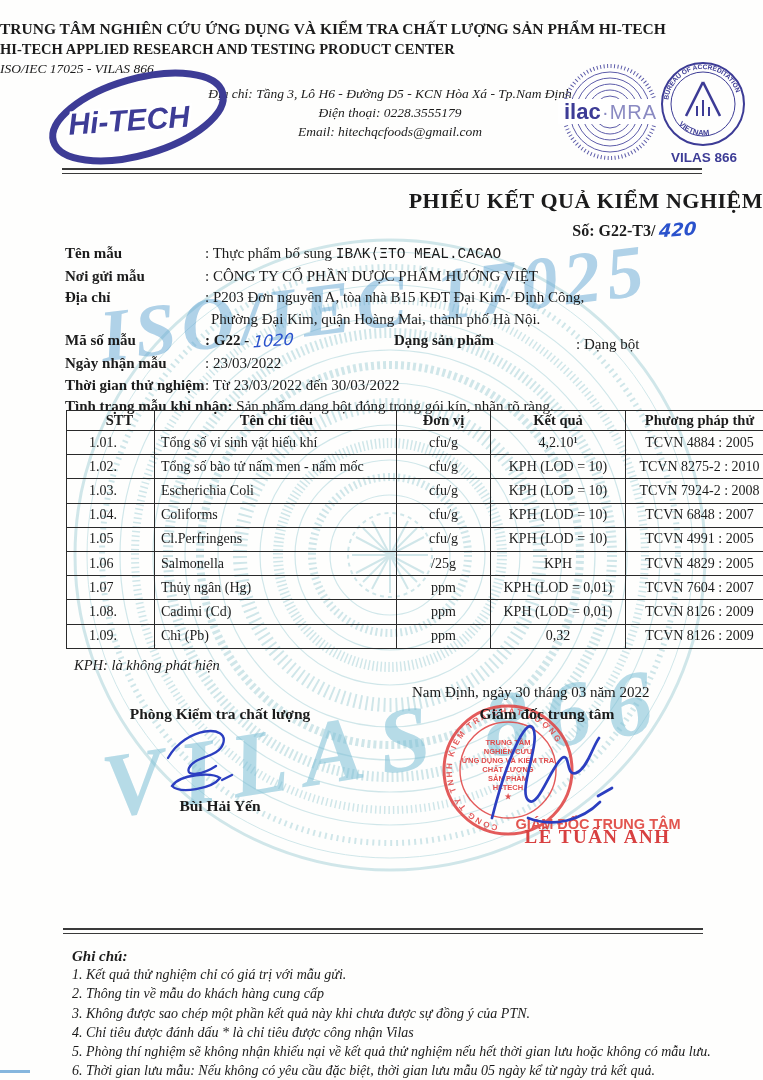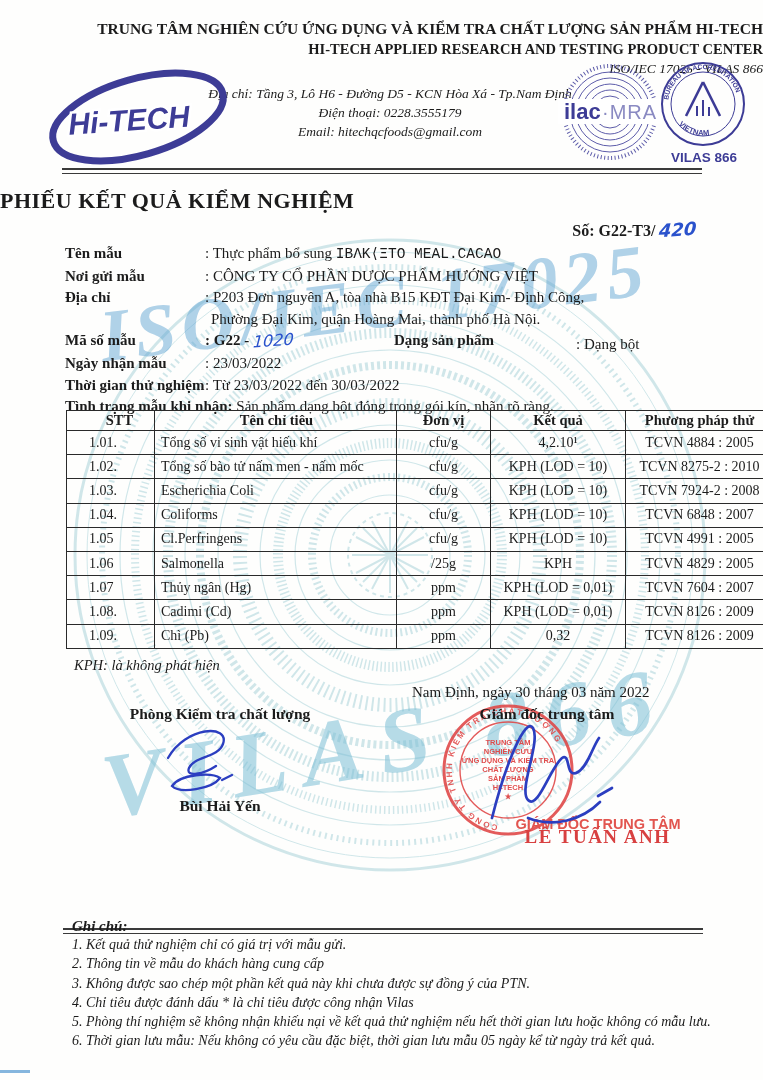--- a/index.html
+++ b/index.html
@@ -7,36 +7,36 @@
         font-family:"Liberation Serif",serif;color:#1b1b1b;}
   
   .wm-drum{position:absolute;left:60px;top:225px;width:660px;height:660px;opacity:.40;z-index:0;}
   .wm-iso{position:absolute;left:95px;top:295px;z-index:0;white-space:nowrap;
           font:bold italic 74px "Liberation Serif",serif;letter-spacing:6px;
           color:rgba(98,166,212,.50);transform:rotate(-7deg);transform-origin:left top;}
   .wm-vilas{position:absolute;left:95px;top:735px;z-index:0;white-space:nowrap;
           font:bold italic 92px "Liberation Serif",serif;letter-spacing:16px;
           color:rgba(122,190,214,.55);transform:rotate(-9deg);transform-origin:left top;}
   
-  .org-header{position:absolute;top:20px;left:16px;right:0;text-align:right;z-index:1;}
+  .org-header{position:absolute;top:20px;left:0;right:0;text-align:left;z-index:1;}
   .org-vi{font-weight:bold;font-size:15.5px;}
   .org-en{font-weight:bold;font-size:14.5px;margin-top:3px;}
   .iso-line{font-style:italic;font-size:13.5px;margin-top:3px;}
   .addr-block{position:absolute;top:84px;left:180px;width:420px;text-align:center;
               font-style:italic;font-size:13.5px;line-height:19px;z-index:1;}
   .logo-hitech{position:absolute;left:38px;top:60px;z-index:1;}
   .logo-ilac{position:absolute;left:558px;top:62px;z-index:1;}
   .logo-boa{position:absolute;left:658px;top:58px;z-index:1;}
   .vilas-label{position:absolute;left:652px;top:150px;width:104px;text-align:center;z-index:1;
                font-family:"Liberation Sans",sans-serif;font-weight:bold;font-size:13.5px;color:#3d3c96;}
   .top-rule{position:absolute;left:62px;top:168px;width:640px;height:3px;
             border-top:2.2px solid #3a3a3a;border-bottom:1.4px solid #3a3a3a;z-index:1;}
   
-  .title{position:absolute;top:188px;left:0;right:0;text-align:left;z-index:1;
-         font-weight:bold;font-size:22px;letter-spacing:.5px;}
+  .title{position:absolute;top:188px;left:0;right:0;text-align:right;z-index:1;
+         font-weight:bold;font-size:22px;letter-spacing:.5px;padding-left:28px;}
   .doc-no{position:absolute;top:219px;right:66px;z-index:1;font-weight:bold;font-size:16px;}
   .hand{color:#2a52cc;font-family:"DejaVu Sans",sans-serif;font-style:italic;
         display:inline-block;transform:rotate(-4deg) skewX(-8deg);}
   .hand-420{font-size:18px;}
   .hand-1020{font-size:16px;}
   
   .fields{position:absolute;top:243px;left:65px;right:40px;z-index:1;font-size:15px;line-height:21.6px;}
   .frow{position:relative;}
   .flabel{display:inline-block;width:140px;font-weight:bold;vertical-align:top;}
   .fval{display:inline-block;vertical-align:top;}
@@ -72,21 +72,21 @@
                font-family:"Liberation Sans",sans-serif;font-weight:bold;color:#e04545;
                font-size:7.5px;line-height:9px;opacity:.95;}
   .sig-right-svg{position:absolute;left:470px;top:700px;z-index:4;}
   .red-role{position:absolute;left:513px;top:816px;width:170px;text-align:center;z-index:2;
             font-family:"Liberation Sans",sans-serif;font-weight:bold;font-size:14.5px;color:#e2554f;}
   .red-name{position:absolute;left:505px;top:826px;width:185px;text-align:center;z-index:2;
             font-weight:bold;font-size:19px;letter-spacing:1.5px;color:#d84040;}
   
   .notes-rule{position:absolute;left:63px;top:928px;width:640px;height:3px;z-index:1;
               border-top:2px solid #3a3a3a;border-bottom:1.4px solid #3a3a3a;}
-  .notes{position:absolute;left:72px;top:918px;right:38px;z-index:1;}
+  .notes{position:absolute;left:72px;top:948px;right:38px;z-index:1;}
   .notes-label{font-weight:bold;font-style:italic;font-size:15px;}
   .note-item{font-style:italic;font-size:14px;line-height:19.3px;}
   .blue-artifact{position:absolute;left:0;top:1070px;width:30px;height:3px;background:#86b6de;z-index:1;}
 </style>
 </head>
 <body>
 
 <div class="page">
 
   <svg class="wm-drum" viewBox="0 0 660 660">

